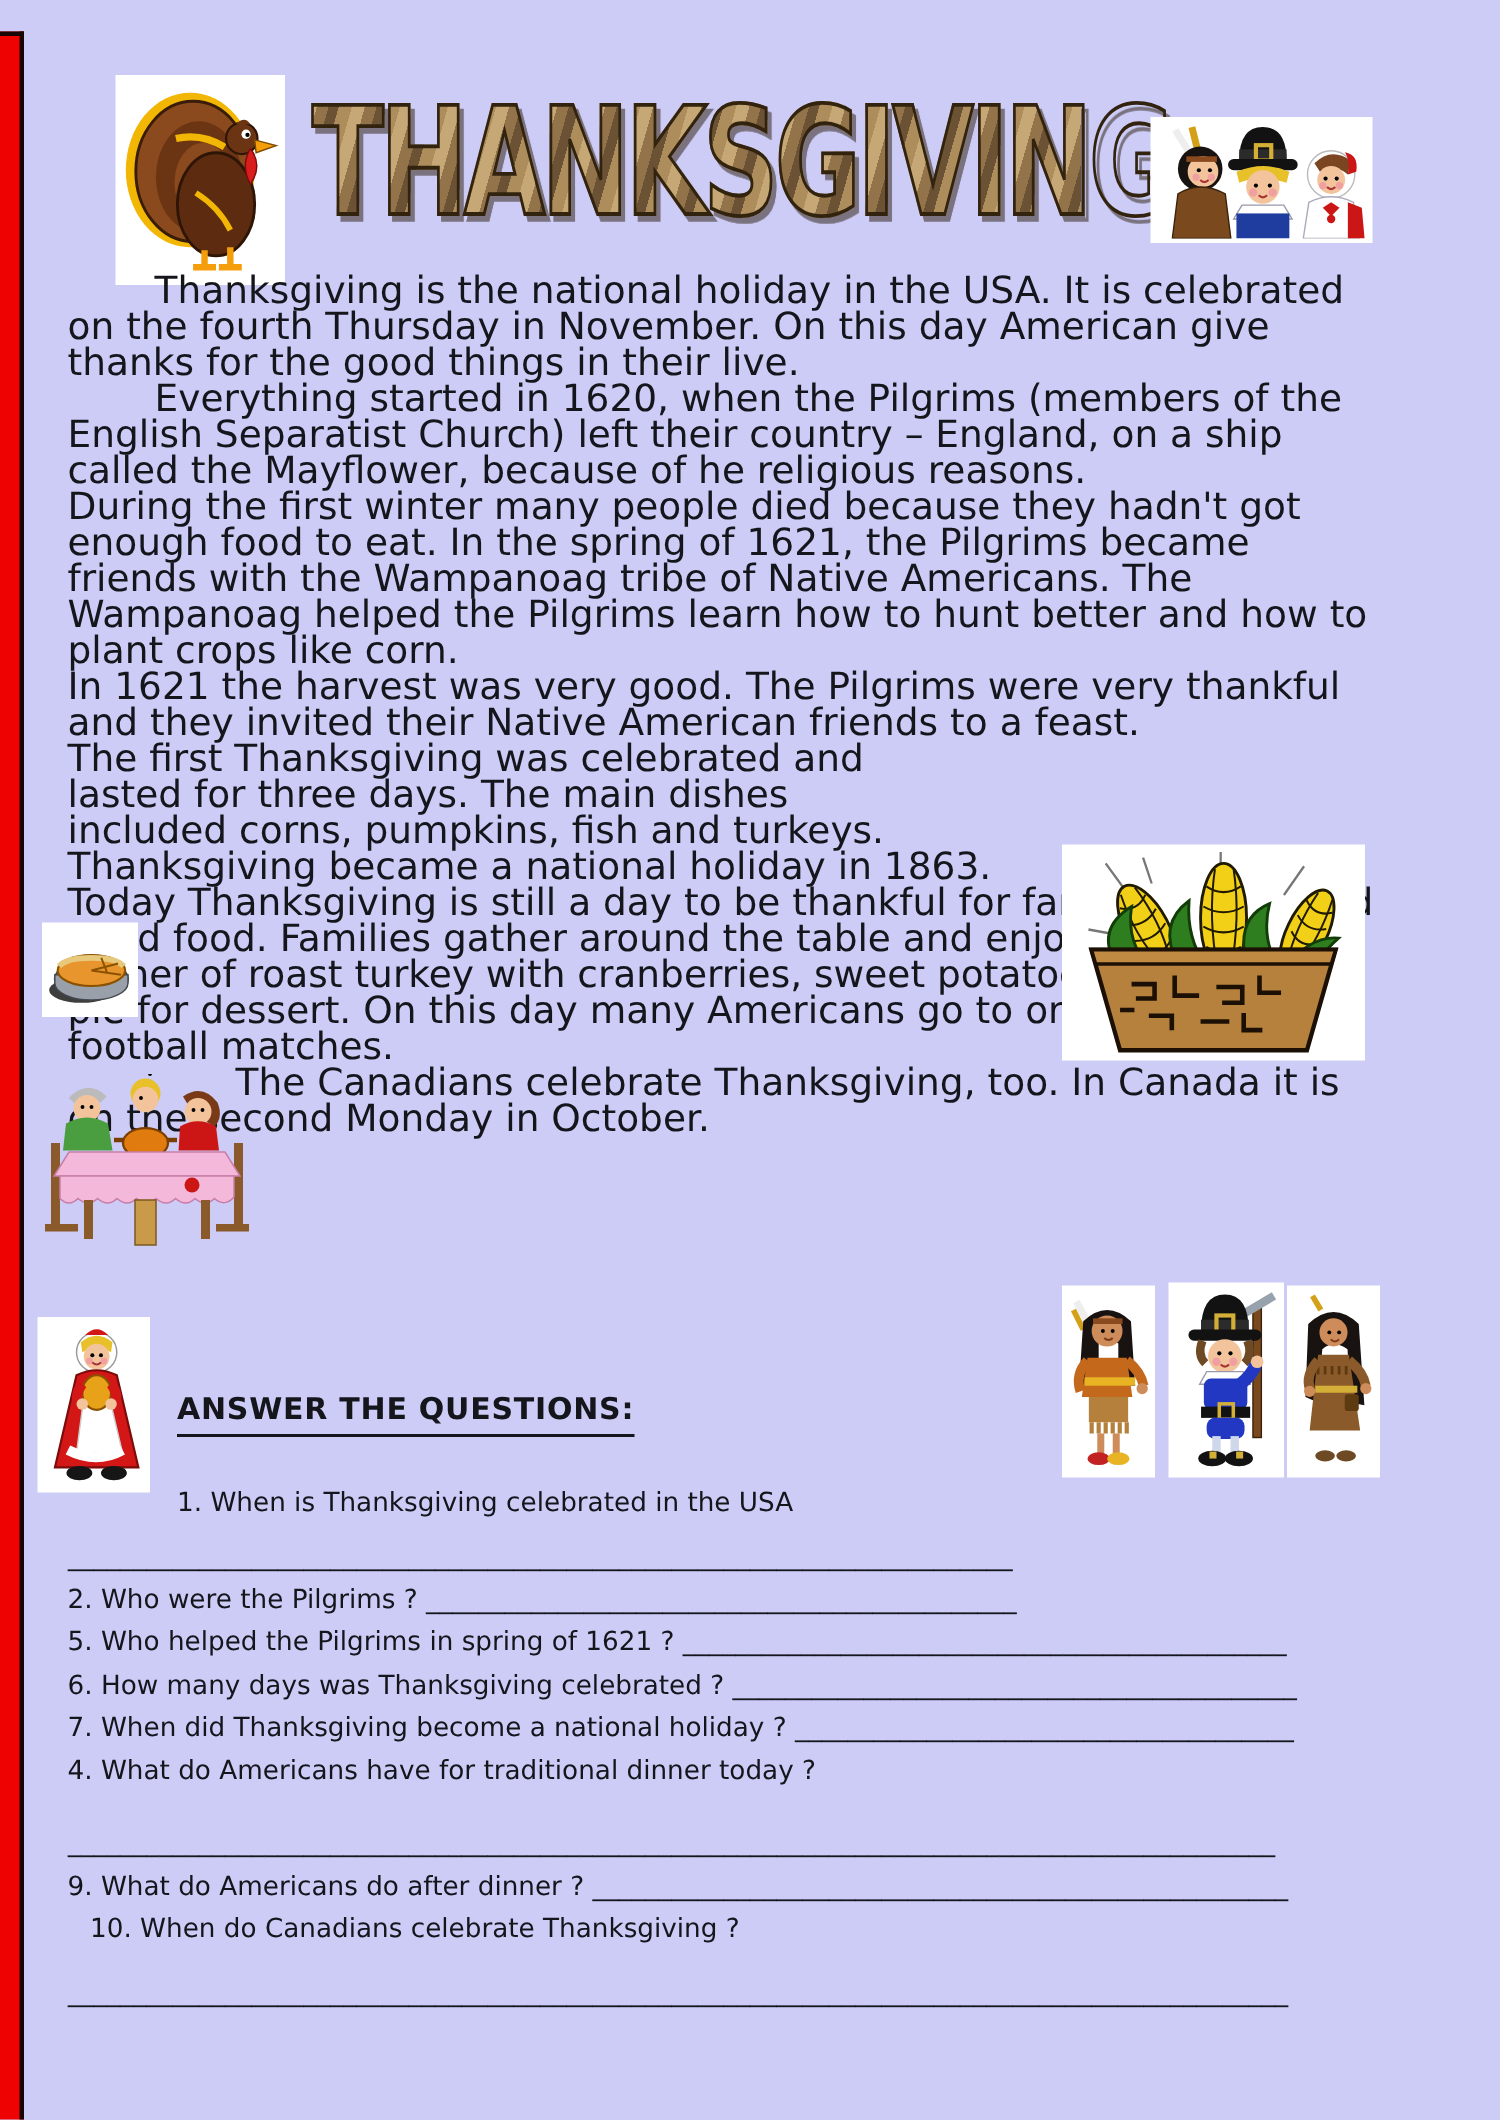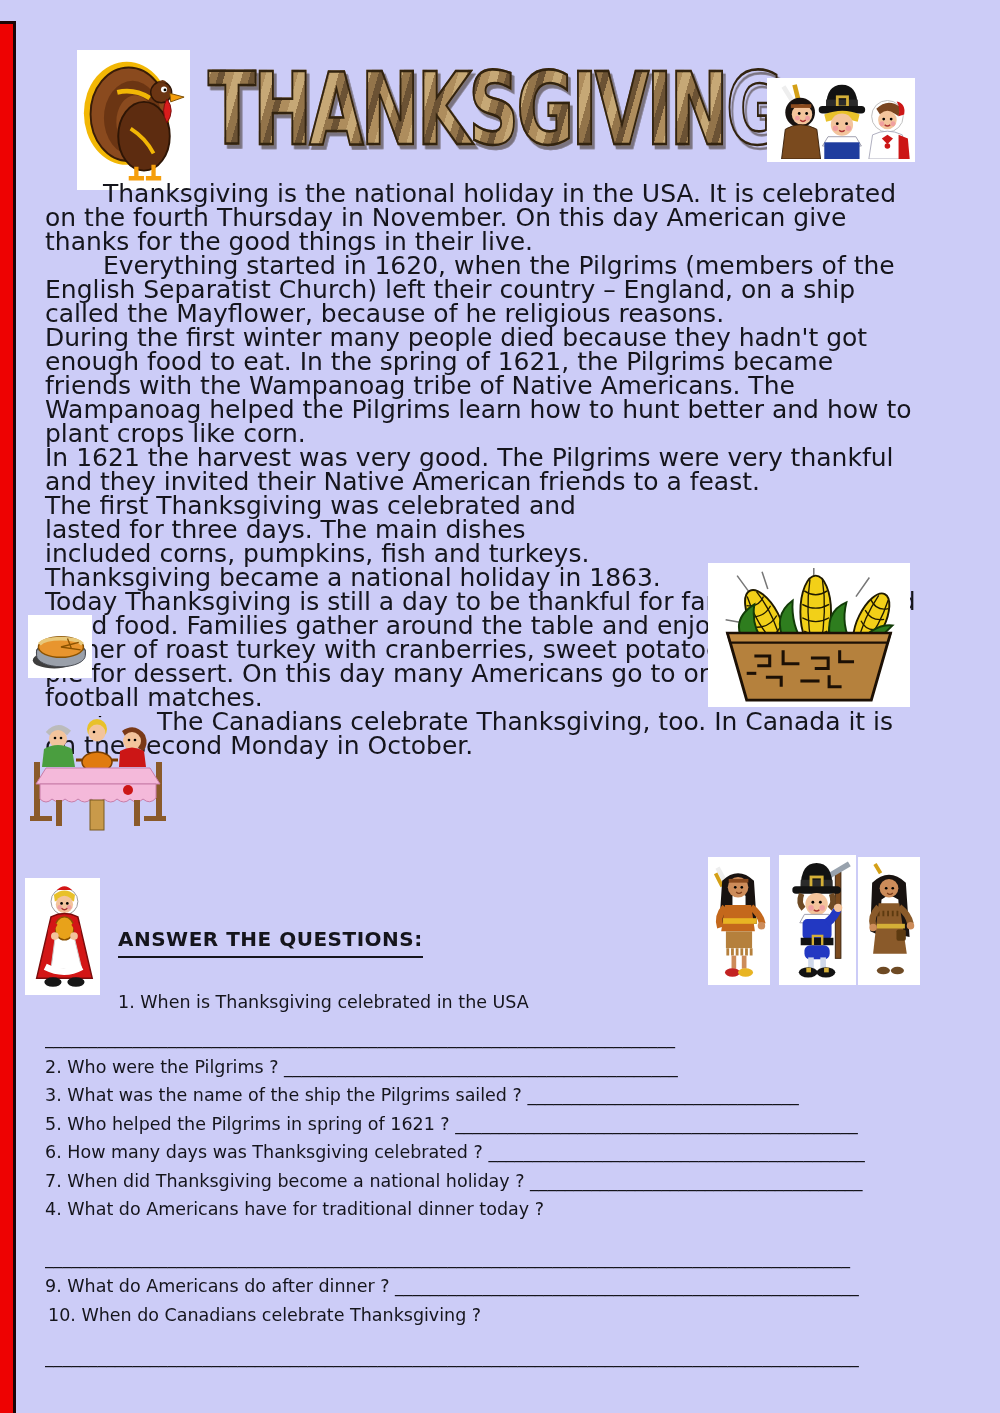--- a/index.html
+++ b/index.html
@@ -49,21 +49,21 @@
   .q-heading{
     display:inline-block;margin-left:73px;font-size:20px;font-weight:bold;
     letter-spacing:0.5px;border-bottom:2px solid #15151c;padding-bottom:2px;margin-top:20px;
   }
   .q-row{white-space:nowrap;overflow:hidden;}
   .q1-row{margin:30px 0 0 73px;}
   .blank-row{margin-top:8px;letter-spacing:0;}
   .blank{letter-spacing:0;}
   .mt20{margin-top:20px;}
   .mt14{margin-top:14px;}
-  .q10-row{margin-left:3px;}
+  .q10-row{margin-left:15px;}
   svg{display:block;}
 </style>
 </head>
 <body>
 
 <div class="red-stripe"></div>
 
 <div class="img-box turkey-box">
   <svg width="105" height="132" viewBox="0 0 110 138">
     <ellipse cx="48" cy="62" rx="45" ry="54" fill="#f2b705"></ellipse>
@@ -333,23 +333,20 @@
 
   <div class="q-row q1-row">
     <span>1. When is Thanksgiving celebrated in the USA</span>
   </div>
   <div class="q-row blank-row">________________________________________________________________________</div>
 
   <div class="q-row">
     <span>2. Who were the Pilgrims ? </span><span class="blank">_____________________________________________</span>
   </div>
   <div class="q-row">
-    <span>3. What was the name of the ship the Pilgrims sailed ? </span><span class="blank">_______________________________</span>
-  </div>
-  <div class="q-row">
     <span>5. Who helped the Pilgrims in spring of 1621 ? </span><span class="blank">______________________________________________</span>
   </div>
   <div class="q-row">
     <span>6. How many days was Thanksgiving celebrated ? </span><span class="blank">___________________________________________</span>
   </div>
   <div class="q-row">
     <span>7. When did Thanksgiving become a national holiday ? </span><span class="blank">______________________________________</span>
   </div>
   <div class="q-row">
     <span>4. What do Americans have for traditional dinner today ?</span>

